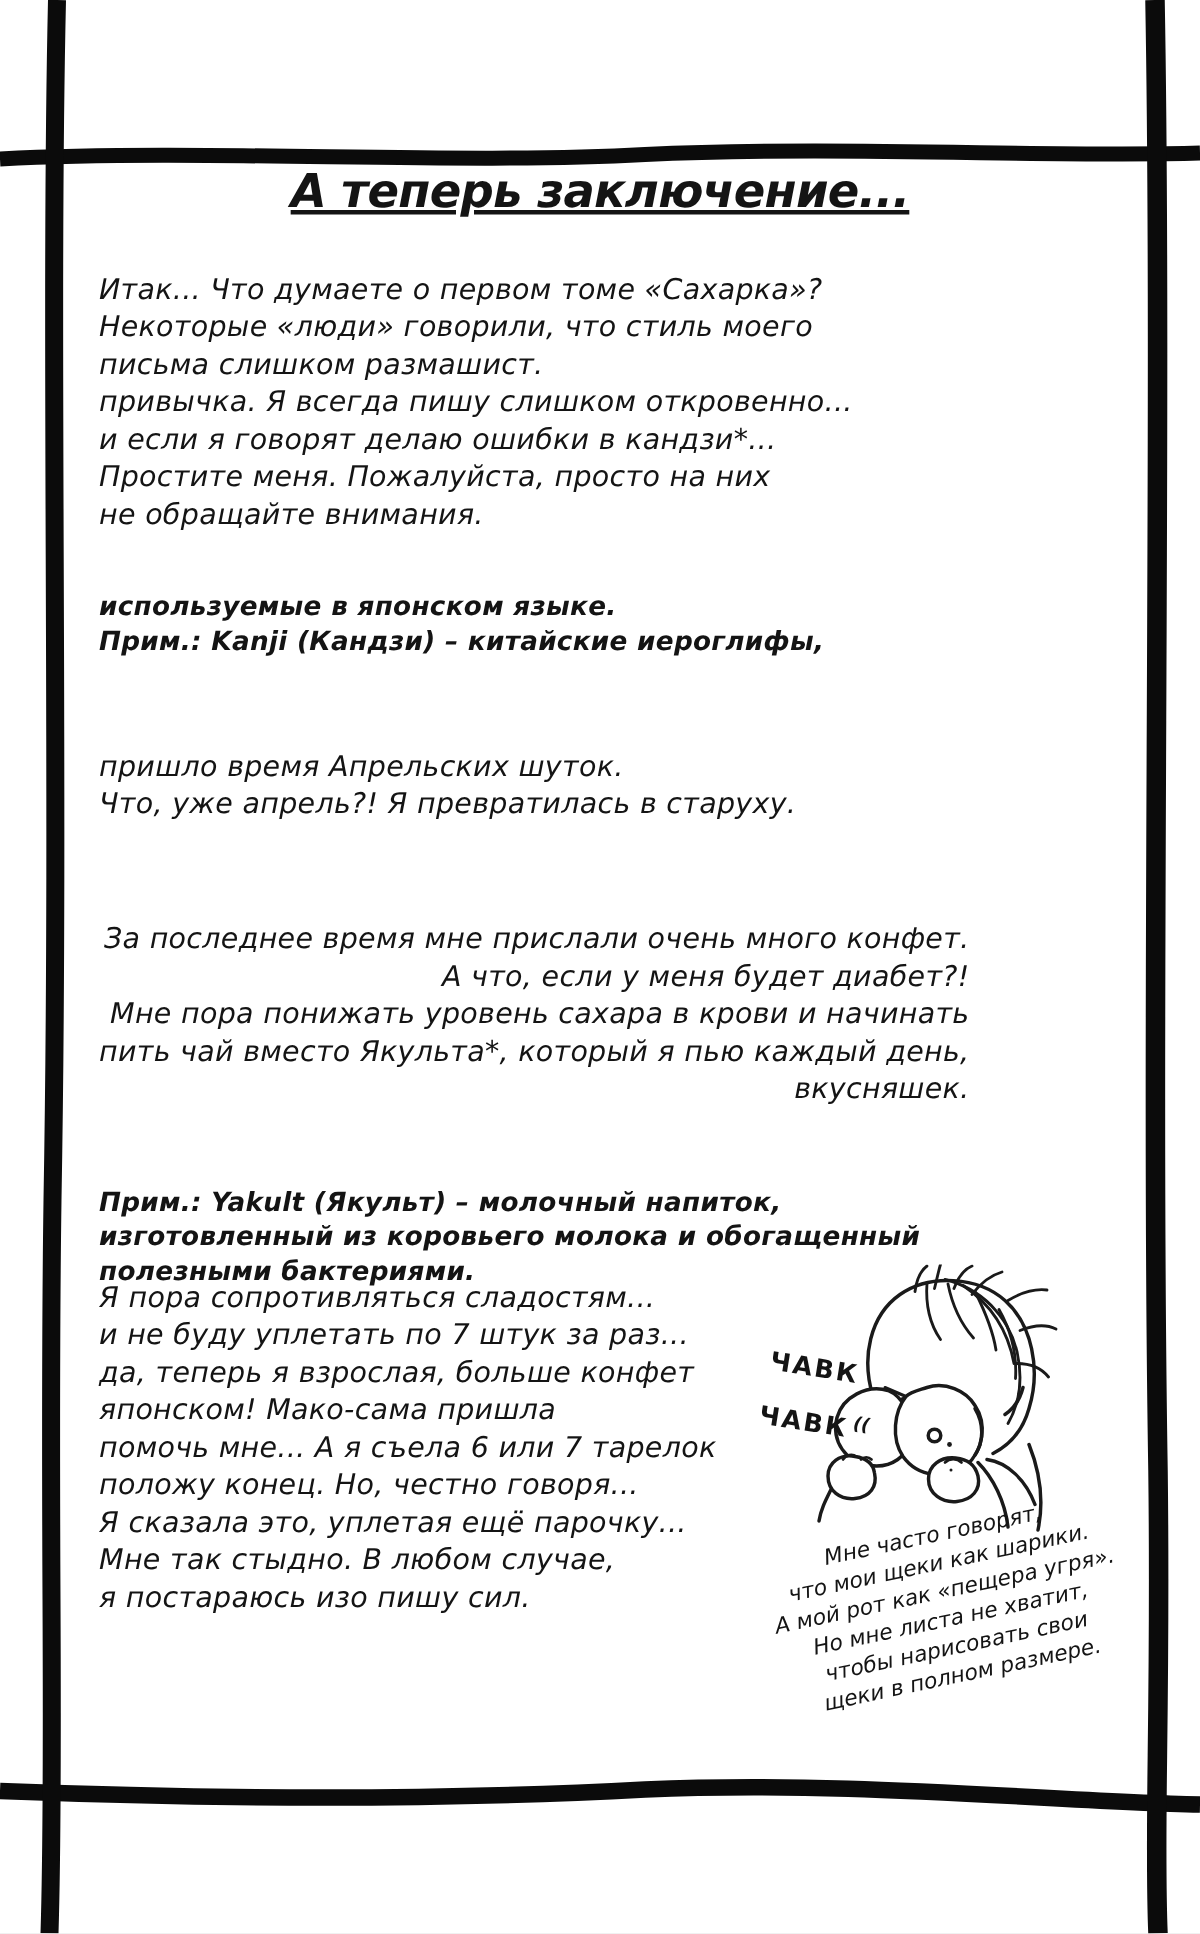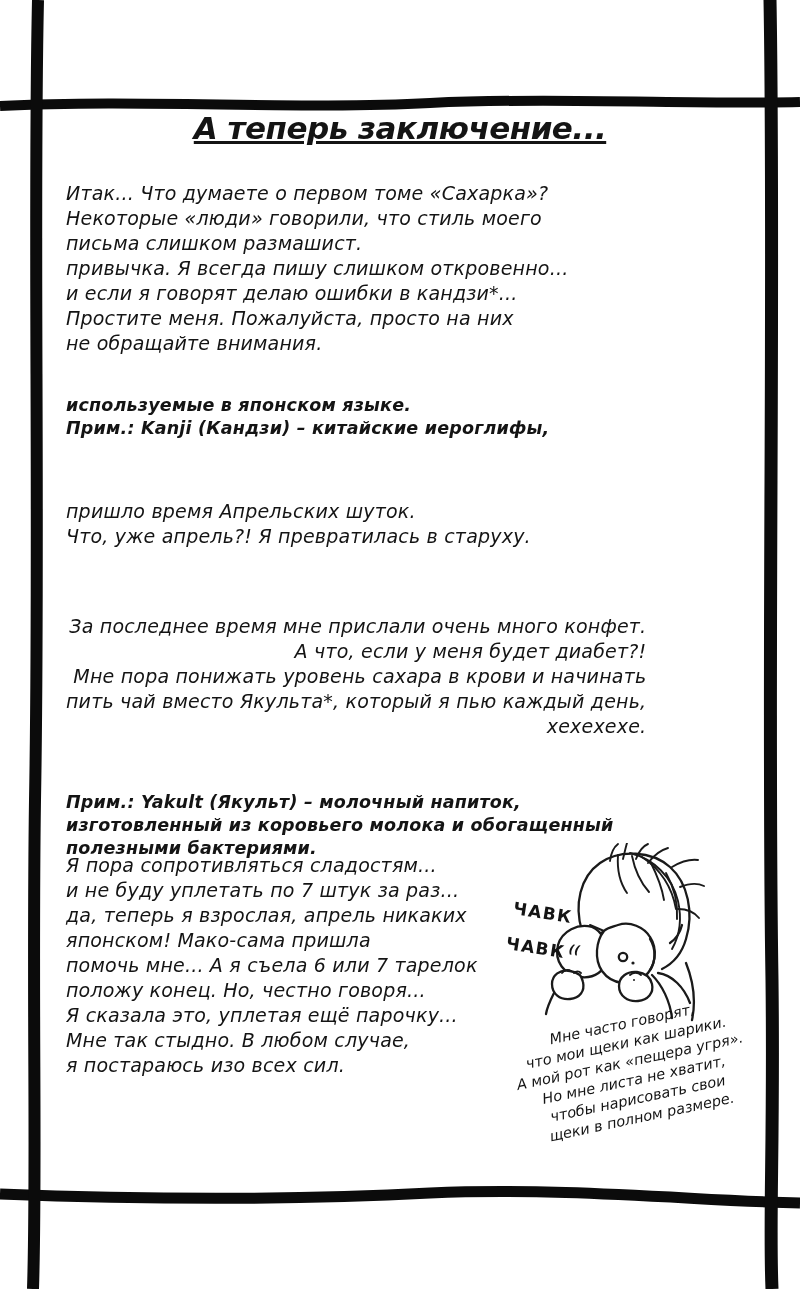--- a/index.html
+++ b/index.html
@@ -71,39 +71,39 @@
   <div class="block b-april">
     <div>пришло время Апрельских шуток.</div>
     <div>Что, уже апрель?! Я превратилась в старуху.</div>
   </div>
 
   <div class="block b-sweets">
     <div>За последнее время мне прислали очень много конфет.</div>
     <div>А что, если у меня будет диабет?!</div>
     <div>Мне пора понижать уровень сахара в крови и начинать</div>
     <div>пить чай вместо Якульта*, который я пью каждый день,</div>
-    <div>хехехехе.</div>
+    <div>вкусняшек.</div>
   </div>
 
   <div class="block note b-yakult">
     <div>Прим.: Yakult (Якульт) – молочный напиток,</div>
     <div>изготовленный из коровьего молока и обогащенный</div>
     <div>полезными бактериями.</div>
   </div>
 
   <div class="block b-resist">
     <div>Я пора сопротивляться сладостям...</div>
     <div>и не буду уплетать по 7 штук за раз...</div>
-    <div>да, теперь я взрослая, апрель никаких</div>
+    <div>да, теперь я взрослая, больше конфет</div>
     <div>японском! Мако-сама пришла</div>
     <div>помочь мне... А я съела 6 или 7 тарелок</div>
     <div>положу конец. Но, честно говоря...</div>
     <div>Я сказала это, уплетая ещё парочку...</div>
     <div>Мне так стыдно. В любом случае,</div>
-    <div>я постараюсь изо всех сил.</div>
+    <div>я постараюсь изо пишу сил.</div>
   </div>
 
   <svg class="doodle-svg" viewBox="0 0 240 195" fill="none" stroke="#1a1a1a" stroke-width="2.3" stroke-linecap="round" stroke-linejoin="round">
     <g>
       <path d="M92,88 C84,62 90,34 110,20 C130,6 162,8 180,24 C198,40 204,70 196,96 C192,110 184,120 172,126"></path>
       <path d="M180,100 C186,96 190,90 192,82"></path>
     </g>
     <g stroke-width="1.9">
       <path d="M120,18 C121,10 124,4 128,1"></path>
       <path d="M133,16 C135,8 136,3 137,0"></path>

